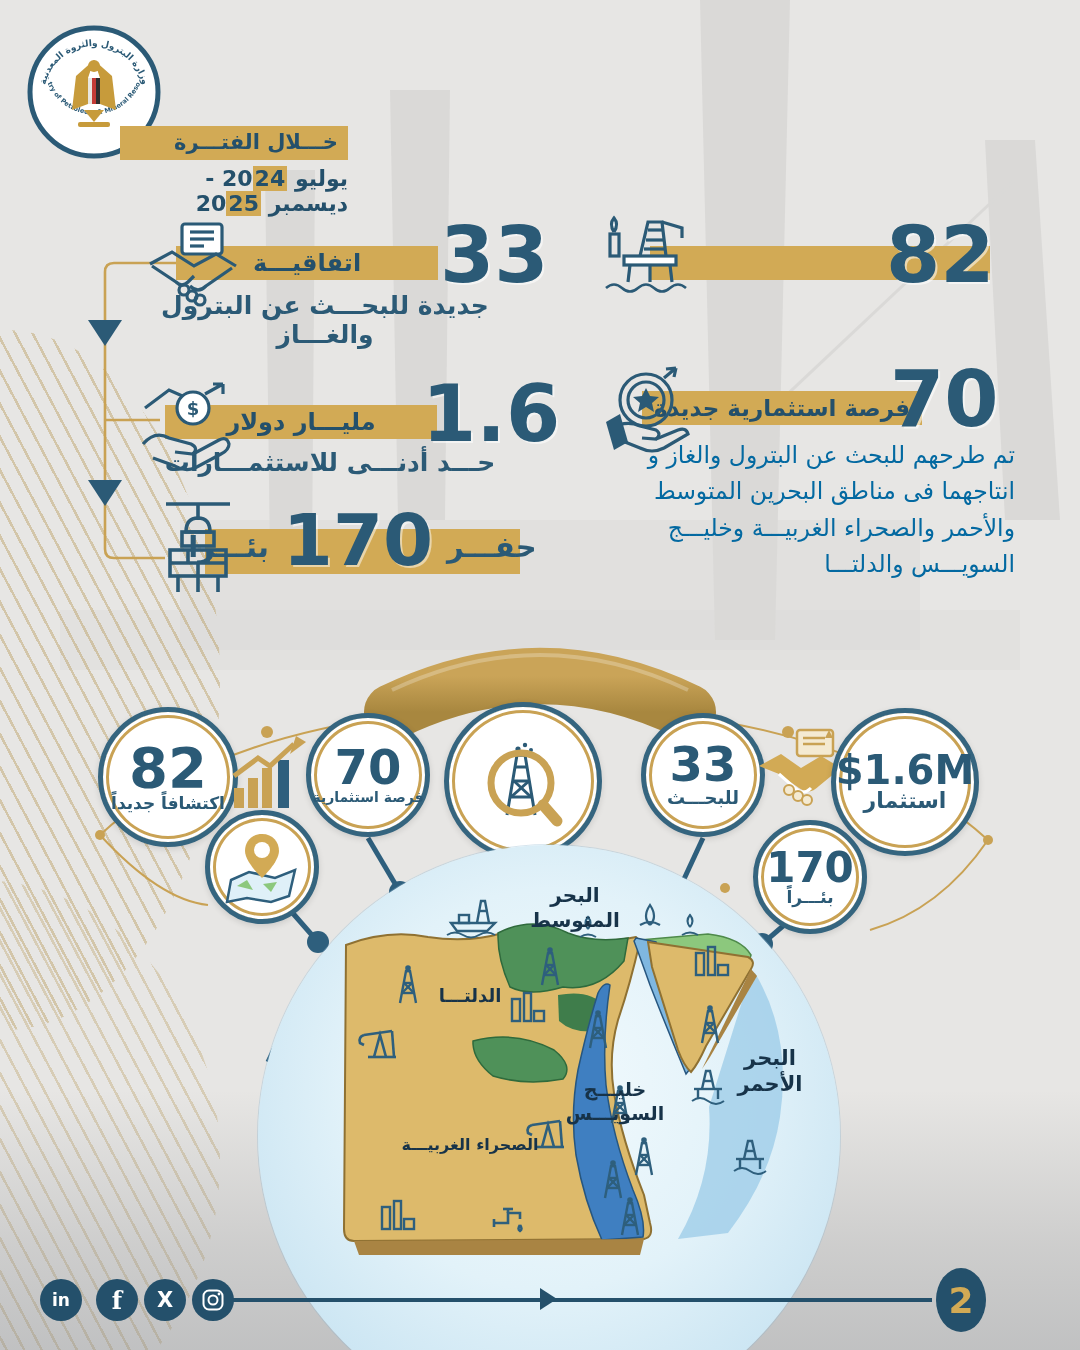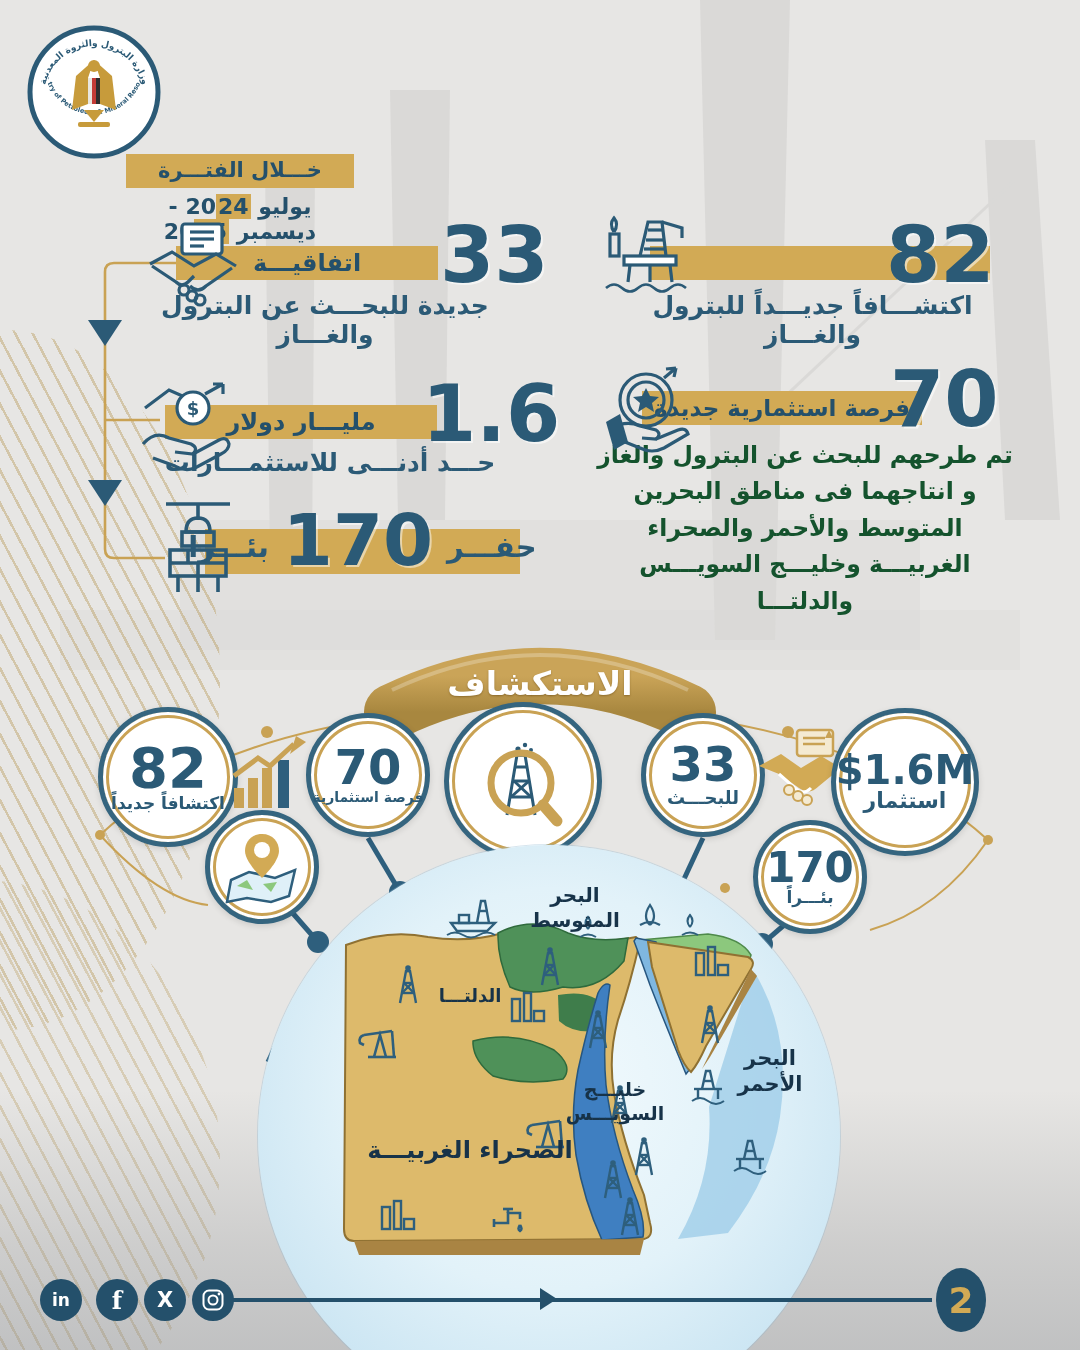--- a/index.html
+++ b/index.html
@@ -17,21 +17,21 @@
   }
   .c1 { left:-210px; top:330px; width:430px; height:700px; }
   .c2 { left:-260px; top:880px; width:480px; height:560px; opacity:.3; }
   .bg-bottom {
     position:absolute; left:0; right:0; top:1090px; height:260px;
     background:linear-gradient(180deg, rgba(150,150,150,0) 0%, rgba(140,142,145,.28) 60%, rgba(120,124,130,.35) 100%);
   }
   
   .logo { position:absolute; left:26px; top:24px; width:136px; height:136px; }
   
-  .period { position:absolute; left:126px; top:126px; width:228px; text-align:center; direction:rtl;margin-top:28px; }
+  .period { position:absolute; left:120px; top:126px; width:228px; direction:rtl; }
   .period-label {
     display:block; background:#d2aa55; color:#24506b; font-weight:bold;
     font-size:21px; padding:4px 10px 6px; letter-spacing:1px;
   }
   .period-date { margin-top:6px; color:#24506b; font-weight:bold; font-size:22px; direction:rtl; }
   .hl { background:#d2aa55; padding:0 2px; }
   
   .stat-bar {
     position:absolute; height:34px; background:#d2aa55;
     display:flex; align-items:center; justify-content:center;
@@ -39,22 +39,22 @@
   }
   .stat-num {
     position:absolute; color:#2b5a76; font-weight:bold; font-size:78px; line-height:1;
     text-shadow:2px 2px 0 rgba(255,255,255,.55);
   }
   .stat-sub {
     position:absolute; color:#2b5a76; font-weight:bold; font-size:25px;
     direction:rtl; text-align:center;
   }
   .stat-para {
-    position:absolute; color:#14532d; font-weight:bold; font-size:23.5px;
-    direction:rtl; text-align:center; line-height:1.55;
+    position:absolute; color:#0369a1; font-weight:normal; font-size:23.5px;
+    direction:rtl; text-align:right; line-height:1.55;
   }
   .stat-icon { position:absolute; }
   .bar170 { position:absolute; left:205px; top:529px; width:315px; height:45px; background:#d2aa55; }
   .row170 {
     position:absolute; left:205px; top:500px; width:315px; height:80px;
     display:flex; align-items:center; justify-content:center; gap:14px;
     direction:rtl; color:#2b5a76; font-weight:bold;
   }
   .row170 .w { font-size:29px; padding-top:14px; }
   .row170 .n { font-size:72px; text-shadow:2px 2px 0 rgba(255,255,255,.5); }
@@ -200,21 +200,20 @@
     <path d="M8,42 L30,30 L52,44 L74,32 L94,44" stroke="#2b5a76"></path>
     <path d="M10,44 L34,60 Q40,66 46,60 L52,54"></path>
     <path d="M90,46 L64,64 Q56,72 48,64"></path>
     <circle cx="42" cy="68" r="5"></circle>
       <circle cx="50" cy="74" r="5"></circle>
       <circle cx="58" cy="78" r="5"></circle>
   </svg>
 
   <div class="stat-bar" style="left:650px; top:246px; width:340px;"></div>
   <div class="stat-num" style="left:886px; top:216px;">82</div>
-  <div class="stat-sub" style="left:610px; top:291px; width:405px;">اكتشـــافاً جديـــداً للبترول والغـــاز</div>
   <svg class="stat-icon" style="left:600px; top:208px;" width="96" height="92" viewBox="0 0 96 92" fill="none" stroke="#2b5a76" stroke-width="3.2">
     <rect x="24" y="48" width="52" height="9" fill="#ffffff"></rect>
     <path d="M40,48 L48,14 L62,14 L66,48"></path>
     <line x1="48" y1="22" x2="64" y2="22"></line>
       <line x1="46" y1="32" x2="65" y2="32"></line>
       <line x1="44" y1="41" x2="66" y2="41"></line>
     <path d="M62,14 L82,20 L82,30"></path>
     <rect x="10" y="26" width="9" height="22"></rect>
     <path d="M14,24 q-5,-8 0,-14 q5,6 0,14" fill="#ffffff"></path>
     <line x1="30" y1="57" x2="28" y2="74"></line>
@@ -276,21 +275,20 @@
   <svg style="position:absolute;left:0;top:0;" width="1080" height="780" viewBox="0 0 1080 780" fill="none">
     <defs>
       <linearGradient id="goldgrad" x1="0" y1="0" x2="0" y2="1">
         <stop offset="0" stop-color="#caa458"></stop>
           <stop offset="1" stop-color="#a8873f"></stop>
       </linearGradient>
     </defs>
     <path d="M392,712 Q540,640 688,712" stroke="url(#goldgrad)" stroke-width="56" stroke-linecap="round"></path>
     <path d="M392,690 Q540,620 688,690" stroke="rgba(255,255,255,.25)" stroke-width="4"></path>
   </svg>
-  <div class="ribbon-text">الاستكشاف</div>
 
   <div class="badge" style="left:98px; top:707px; width:140px; height:140px;">
     <span class="bn" style="font-size:56px;">82</span>
     <span class="bl" style="font-size:17px;">اكتشافاً جديداً</span>
   </div>
   <svg style="position:absolute; left:228px; top:732px;" width="84" height="84" viewBox="0 0 84 84">
     <rect x="6" y="56" width="10" height="20" fill="#c9a254"></rect>
     <rect x="20" y="46" width="10" height="30" fill="#c9a254"></rect>
     <rect x="34" y="36" width="10" height="40" fill="#c9a254"></rect>
     <rect x="50" y="28" width="11" height="48" fill="#2e5f7d"></rect>
@@ -448,21 +446,21 @@
 
   <div class="map-label" style="left:520px; top:883px; width:110px; font-size:20px;">
     <div>البحر</div>
     <div>المتوسط</div>
   </div>
   <div class="map-label" style="left:410px; top:985px; width:120px; font-size:18px;">الدلتـــا</div>
   <div class="map-label" style="left:560px; top:1078px; width:110px; font-size:19px;">
     <div>خليـــج</div>
     <div>السويـــس</div>
   </div>
-  <div class="map-label" style="left:360px; top:1135px; width:220px; font-size:24px;">الصحراء الغربيـــة</div>
+  <div class="map-label" style="left:360px; top:1135px; width:220px; font-size:16px;">الصحراء الغربيـــة</div>
   <div class="map-label" style="left:715px; top:1045px; width:110px; font-size:21px;">
     <div>البحر</div>
     <div>الأحمر</div>
   </div>
 
   <div class="social" style="left:40px; top:1279px;">
     <span style="font-size:17px;">in</span>
   </div>
   <div class="social" style="left:96px; top:1279px;">
     <span style="font-size:24px; font-family:'DejaVu Serif', serif;">f</span>

